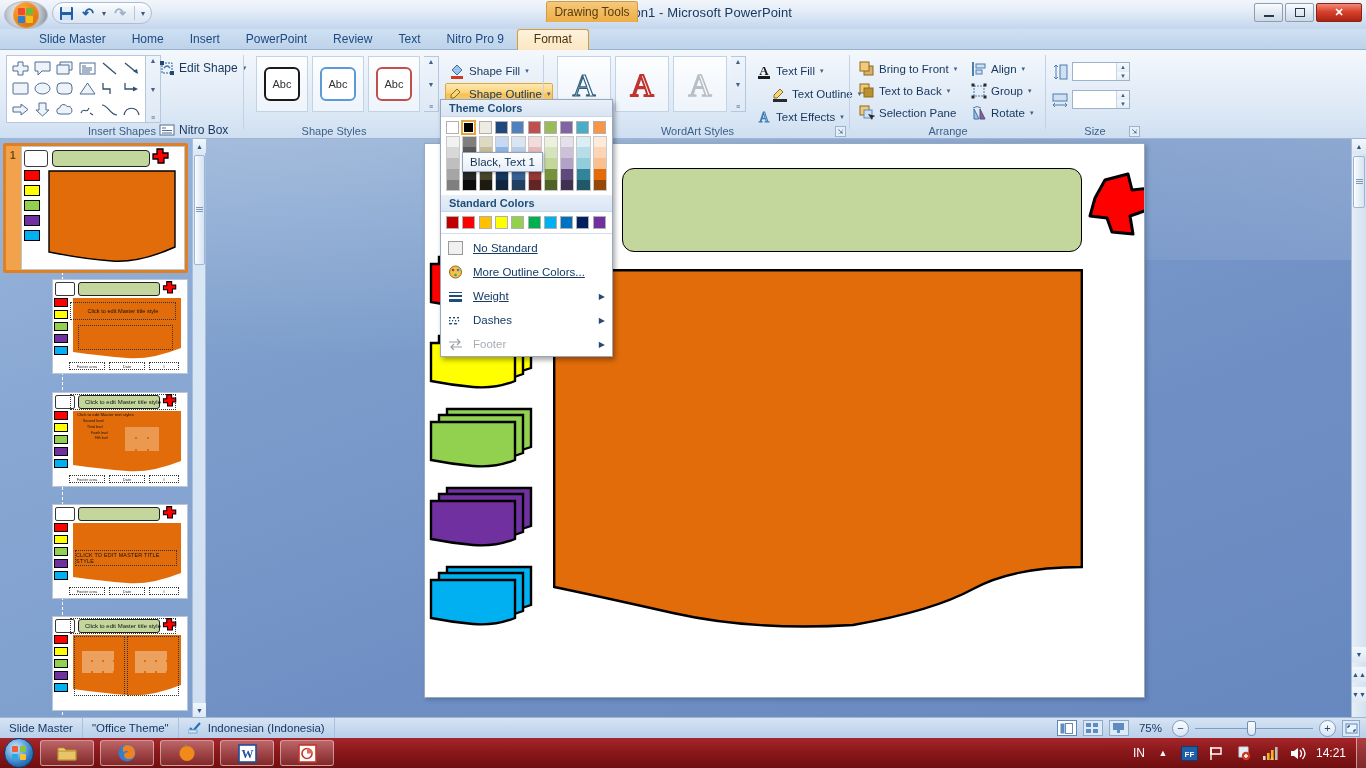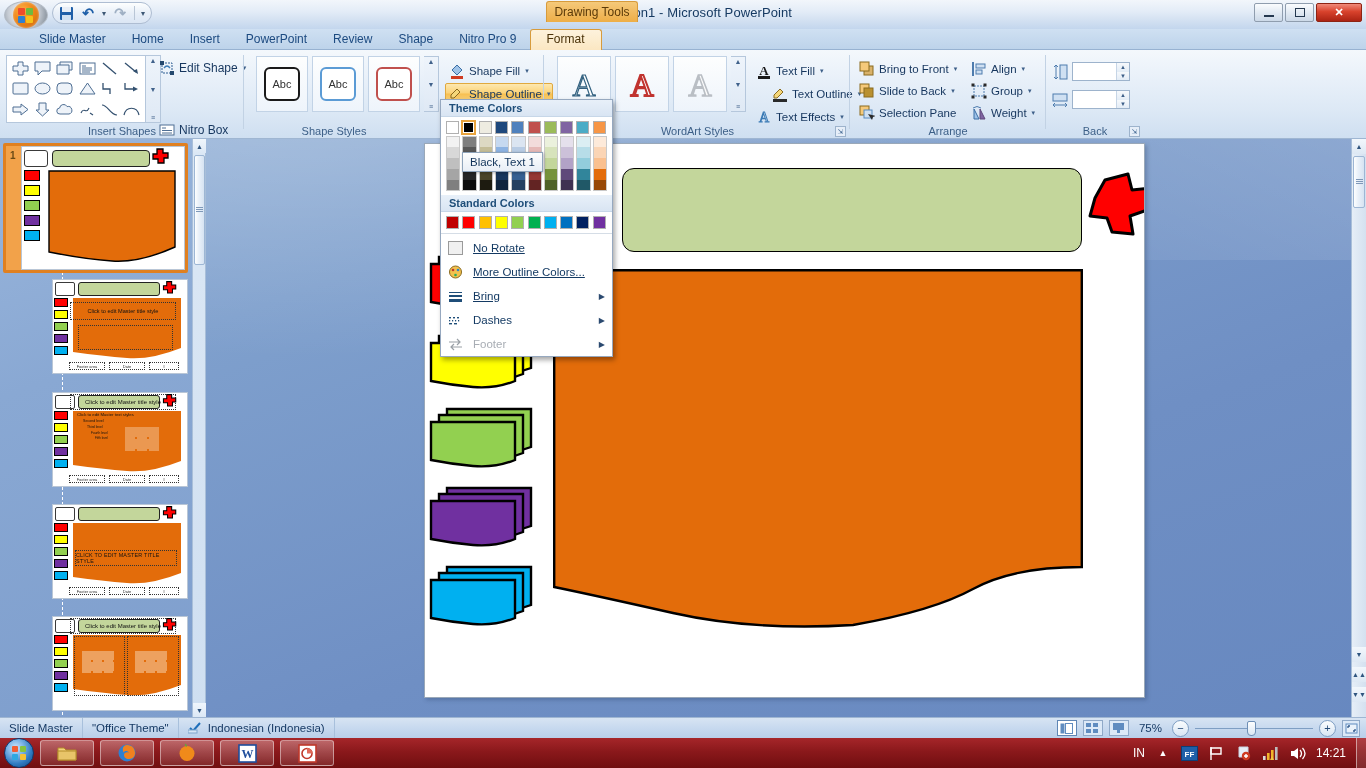--- a/index.html
+++ b/index.html
@@ -452,21 +452,21 @@
       </div>
     </div>
 
     <div class="tabbar">
       <div class="tabs">
         <div class="tab">Slide Master</div>
         <div class="tab">Home</div>
         <div class="tab">Insert</div>
         <div class="tab">PowerPoint</div>
         <div class="tab">Review</div>
-        <div class="tab">Shape</div>
+        <div class="tab">Text</div>
         <div class="tab">Nitro Pro 9</div>
         <div class="tab active">Format</div>
       </div>
     </div>
 
     <div class="ribbon">
 
       <div class="group" style="left:0;width:244px;">
         <div class="shapes-gallery">
           <div class="shp">
@@ -722,21 +722,21 @@
           <span>Bring to Front</span>
           <span class="caret">▾</span>
         </div>
         <div class="sm-cmd" style="left:6px;top:30px;">
           <span class="ico">
             <svg width="16" height="16" viewBox="0 0 16 16">
                 <rect x="1" y="1" width="9" height="9" fill="#f5c97a" stroke="#8a6a1e"></rect>
                 <rect x="5" y="5" width="9" height="9" fill="#b9902f" stroke="#8a6a1e"></rect>
               </svg>
           </span>
-          <span>Slide to Back</span>
+          <span>Text to Back</span>
           <span class="caret">▾</span>
         </div>
         <div class="sm-cmd" style="left:6px;top:52px;">
           <span class="ico">
             <svg width="16" height="16" viewBox="0 0 16 16">
                 <rect x="1" y="1" width="9" height="9" fill="#f5c97a" stroke="#8a6a1e"></rect>
                 <rect x="5" y="5" width="8" height="8" fill="#cfe0f2" stroke="#5b8cbf"></rect>
                 <path d="M9 9l4 6 1-3 3-1z" fill="#2a2a2a"></path>
               </svg>
           </span>
@@ -768,21 +768,21 @@
           <span class="caret">▾</span>
         </div>
         <div class="sm-cmd" style="left:118px;top:52px;">
           <span class="ico">
             <svg width="16" height="16" viewBox="0 0 16 16">
                 <path d="M3 14V4l5 10z" fill="#9fc3e8" stroke="#3a6ea5"></path>
                 <path d="M9 14V4l5 10z" fill="#8064a2" stroke="#5f497a"></path>
                 <path d="M2 3q4-3 8 0" stroke="#4e7cae" fill="none"></path>
               </svg>
           </span>
-          <span>Weight</span>
+          <span>Rotate</span>
           <span class="caret">▾</span>
         </div>
 
         <div class="group-label">Arrange</div>
         <div class="group-sep" style="left:195px;"></div>
       </div>
 
       <div class="group" style="left:1046px;width:98px;">
         <div class="size-row" style="left:6px;top:12px;">
           <span class="ico">
@@ -807,21 +807,21 @@
               </svg>
           </span>
           <div class="spin-field">
             <span style="padding-left:4px"></span>
             <span class="spin-arrows">
                 <i>▲</i>
                 <i>▼</i>
               </span>
           </div>
         </div>
-        <div class="group-label">Back</div>
+        <div class="group-label">Size</div>
         <div class="grp-dialog">⇲</div>
       </div>
     </div>
 
     <div class="workarea">
 
       <div class="thumbpane">
 
         <div class="dash-conn" style="left:62px;top:128px;height:568px;"></div>
         <div class="dash-h" style="left:62px;top:310px;width:10px;"></div>
@@ -1163,21 +1163,21 @@
       </div>
 
       <div class="menu-sep"></div>
 
       <div class="menu-item">
         <span class="mi-icon">
           <svg width="15" height="14" viewBox="0 0 15 14">
               <rect x="0.5" y="0.5" width="14" height="13" fill="#f0f0f0" stroke="#9a9a9a"></rect>
             </svg>
         </span>
-        <span class="mi-text ul">No Rotate</span>
+        <span class="mi-text ul">No Standard</span>
       </div>
 
       <div class="menu-item">
         <span class="mi-icon">
           <svg width="15" height="14" viewBox="0 0 15 14">
               <circle cx="7.5" cy="7" r="6" fill="#f2c14e" stroke="#8a6a1e"></circle>
               <circle cx="5" cy="5" r="1.3" fill="#c0392b"></circle>
               <circle cx="10" cy="5" r="1.3" fill="#2e86c1"></circle>
               <circle cx="7.5" cy="10" r="1.3" fill="#27ae60"></circle>
             </svg>
@@ -1186,21 +1186,21 @@
       </div>
 
       <div class="menu-item">
         <span class="mi-icon">
           <svg width="15" height="14" viewBox="0 0 15 14">
               <rect x="1" y="3" width="13" height="1" fill="#1f4e79"></rect>
               <rect x="1" y="6" width="13" height="2" fill="#1f4e79"></rect>
               <rect x="1" y="10" width="13" height="3" fill="#1f4e79"></rect>
             </svg>
         </span>
-        <span class="mi-text ul">Bring</span>
+        <span class="mi-text ul">Weight</span>
         <span class="mi-arrow">▶</span>
       </div>
 
       <div class="menu-item">
         <span class="mi-icon">
           <svg width="15" height="14" viewBox="0 0 15 14">
               <g fill="#1f4e79">
                 <rect x="1" y="4" width="2" height="1.4"></rect>
                 <rect x="5" y="4" width="2" height="1.4"></rect>
                 <rect x="9" y="4" width="2" height="1.4"></rect>

